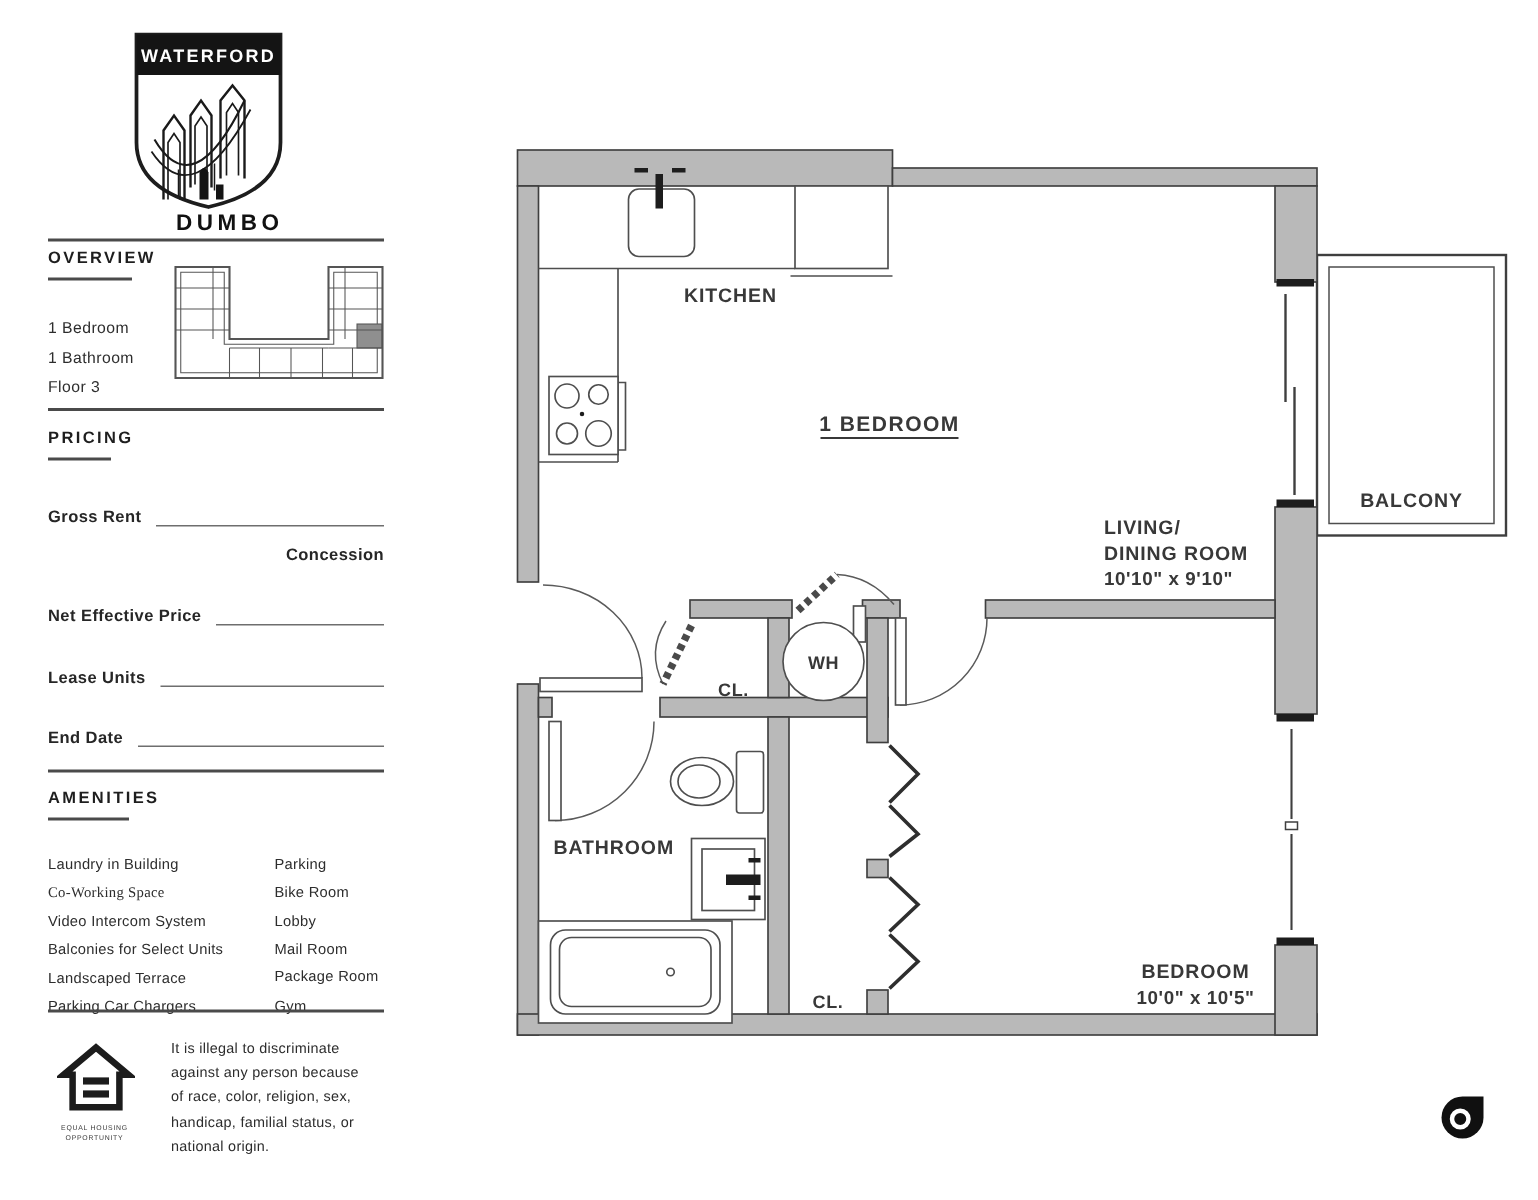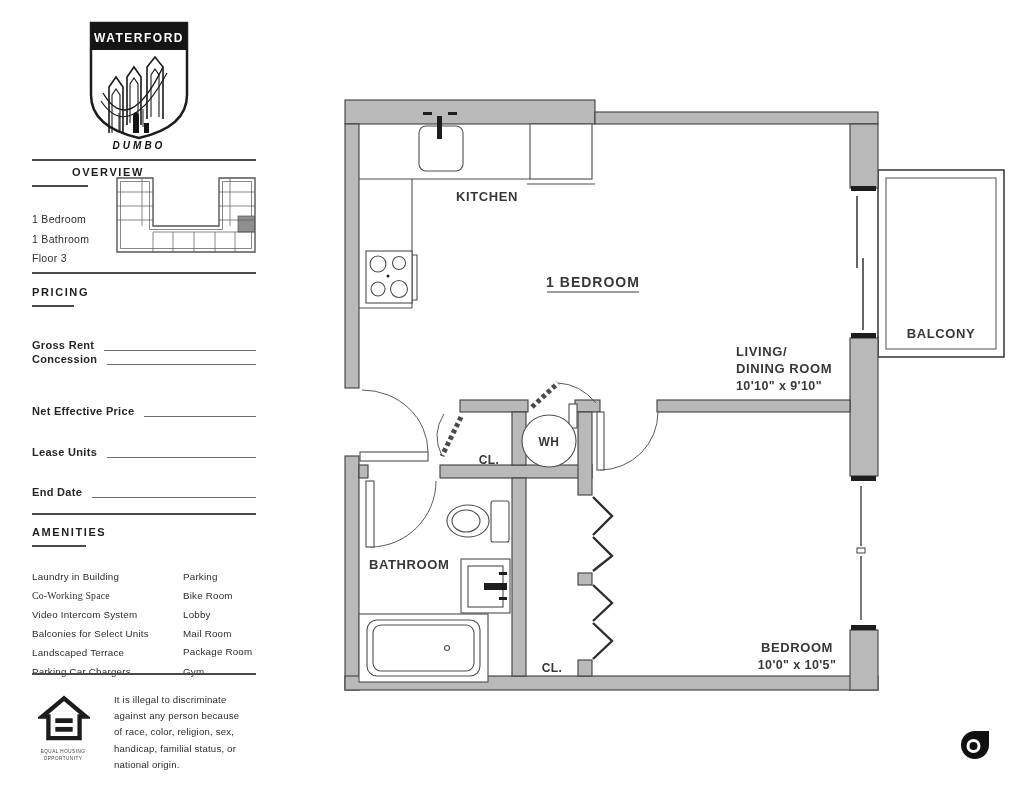--- a/index.html
+++ b/index.html
@@ -21,22 +21,22 @@
 
   .amen { position:absolute; font-size:9.8px; letter-spacing:.2px; color:#2d2d2d; white-space:nowrap;margin-top:14px; }
 
   .disc-line { font-size:9.6px; line-height:16.2px; letter-spacing:.2px; color:#2c2c2c; }
 
   .eho-caption { position:absolute; left:30px; width:66px; text-align:center;
                  font-size:4.6px; letter-spacing:.5px; color:#3a3a3a; line-height:6.5px; }
 
   
   .brand-banner-text { font:700 12px "Liberation Sans",sans-serif; letter-spacing:1.5px; fill:#ffffff; }
-  .brand-sub { position:absolute; left:89px; top:140px; width:100px; text-align:center;
-               font-size:10px; font-weight:700; letter-spacing:3px; color:#111;font-style:italic; }
+  .brand-sub { position:absolute; left:89px; top:140px; width:100px; text-align:right;
+               font-size:15px; font-weight:700; letter-spacing:3px; color:#111; }
 
   
   .wall { fill:#b9b9b9; stroke:#3f3f3f; stroke-width:1.1; }
   .fix  { fill:none; stroke:#4e4e4e; stroke-width:1.1; }
   .fixw { fill:#ffffff; stroke:#4e4e4e; stroke-width:1.1; }
   .blk  { fill:#1d1d1d; stroke:none; }
   .arc  { fill:none; stroke:#5a5a5a; stroke-width:1; }
   .leafd{ fill:none; stroke:#4a4a4a; stroke-width:5; stroke-dasharray:4 3; }
   .bif  { fill:#ffffff; stroke:#2e2e2e; stroke-width:2.4; }
   .lbl  { font:600 13px "Liberation Sans",sans-serif; fill:#383838; letter-spacing:.6px; }
@@ -65,21 +65,21 @@
     <path d="M12 80 Q40 122 78 52" stroke-width="1.2"></path>
     <path d="M30 92 V110 M54 88 V106" stroke-width="1"></path>
   </g>
   <path d="M44 112 V94 Q47 88 50 94 V112 Z" fill="#141414"></path>
   <rect x="55" y="102" width="5" height="10" fill="#141414"></rect>
 </svg>
 <div class="brand-sub">DUMBO</div>
 
 <div class="rule" style="top:159px;"></div>
 
-<div class="sb-heading" style="top:166px;margin-left:40px;">OVERVIEW</div>
+<div class="sb-heading" style="top:166px;">OVERVIEW</div>
 <div class="sb-bar" style="top:185px; width:56px;"></div>
 <div class="sb-item" style="top:213px;">1 Bedroom</div>
 <div class="sb-item" style="top:233px;">1 Bathroom</div>
 <div class="sb-item" style="top:252px;">Floor 3</div>
 
 <svg class="abs" style="left:114px; top:174px;" width="144" height="82" viewBox="0 0 144 82">
   <path class="kp" stroke-width="1.4" d="M3 4 H39 V52 H105 V4 H141 V78 H3 Z"></path>
   <path class="kp" stroke-width="0.7" d="M6.5 7.5 H35.5 V55.5 H108.5 V7.5 H137.5 V74.5 H6.5 Z"></path>
   <rect x="124" y="42" width="16.5" height="16" fill="#8f8f8f" stroke="#555" stroke-width="0.7"></rect>
   <g class="kp" stroke-width="0.7">
@@ -92,21 +92,21 @@
 
 <div class="rule" style="top:272px;"></div>
 
 <div class="sb-heading" style="top:286px;">PRICING</div>
 <div class="sb-bar" style="top:305px; width:42px;"></div>
 
 <div class="price-row" style="top:322px;margin-top:16px;">
   <span class="lbl">Gross Rent</span>
   <span class="line"></span>
 </div>
-<div class="price-row" style="top:352px;">
+<div class="price-row" style="top:364px;flex-direction:column;">
   <span class="lbl">Concession</span>
   <span class="line"></span>
 </div>
 <div class="price-row bold" style="top:404px;">
   <span class="lbl">Net Effective Price</span>
   <span class="line"></span>
 </div>
 <div class="price-row" style="top:445px;">
   <span class="lbl">Lease Units</span>
   <span class="line"></span>

